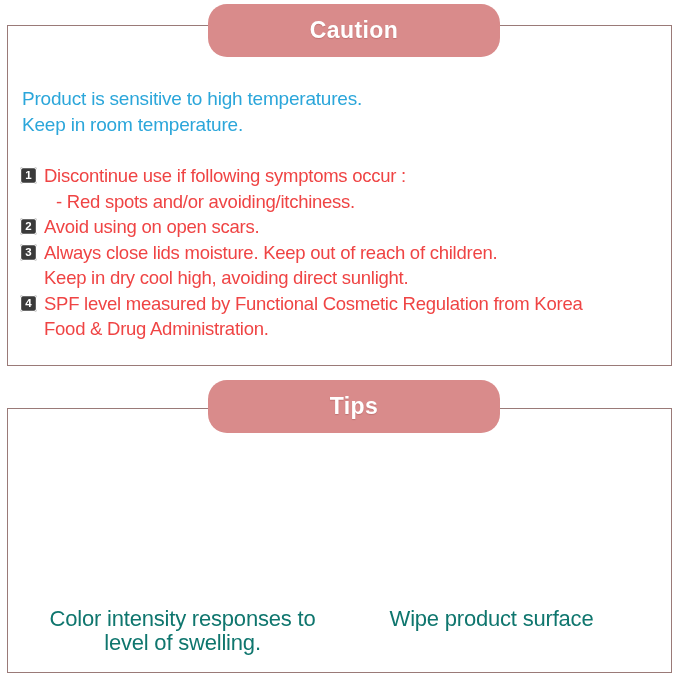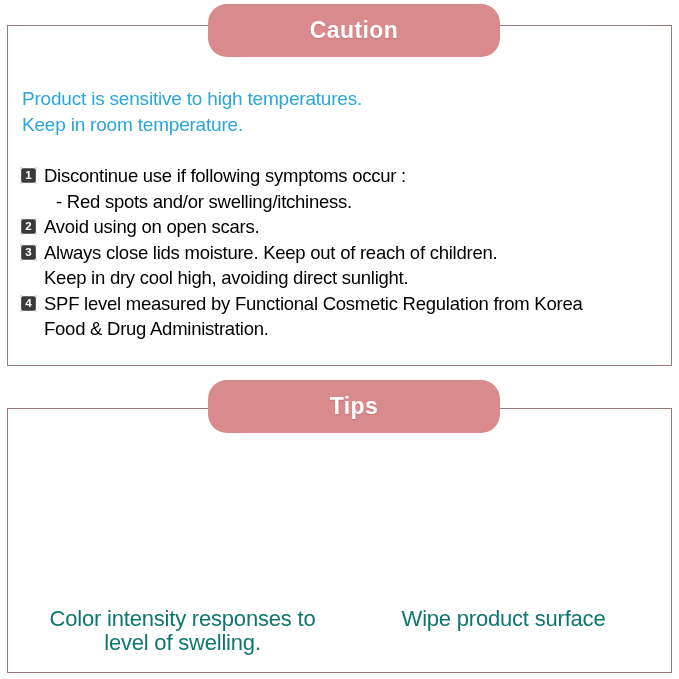--- a/index.html
+++ b/index.html
@@ -109,62 +109,62 @@
     font-size: 11.5px;
     font-weight: bold;
     line-height: 17px;
     text-align: center;
     box-sizing: border-box;
   }
   .item-lines {
     flex: 1 1 auto;
   }
   .item-line {
-    color: #000000;
+    color: #ef4444;
     font-size: 18.5px;
     line-height: 25.5px;
     letter-spacing: -0.25px;
     white-space: nowrap;
   }
   .item-line.indented {
     padding-left: 12px;
   }
 
   
   .tip-caption {
     position: absolute;
     text-align: center;
     color: #0f766e;
     font-size: 22px;
     line-height: 24px;
     letter-spacing: -0.2px;
   }
   #tip-caption-1 { left: 35px; top: 607px; width: 295px; }
-  #tip-caption-2 { left: 356px; top: 607px; width: 295px; }
+  #tip-caption-2 { left: 344px; top: 607px; width: 295px; }
   .tip-caption .cl { display: block; white-space: nowrap; }
 </style>
 </head>
 <body>
 
 <div class="page">
 
   <div class="section" id="caution-section">
 
     <div id="caution-heading">
       <span class="hl">Product is sensitive to high temperatures.</span>
       <span class="hl">Keep in room temperature.</span>
     </div>
 
     <div id="caution-list">
 
       <div class="list-item">
         <div class="num-badge">1</div>
         <div class="item-lines">
           <div class="item-line">Discontinue use if following symptoms occur :</div>
-          <div class="item-line indented">- Red spots and/or swelling/itchiness.</div>
+          <div class="item-line indented">- Red spots and/or avoiding/itchiness.</div>
         </div>
       </div>
 
       <div class="list-item">
         <div class="num-badge">2</div>
         <div class="item-lines">
           <div class="item-line">Avoid using on open scars.</div>
         </div>
       </div>
 

